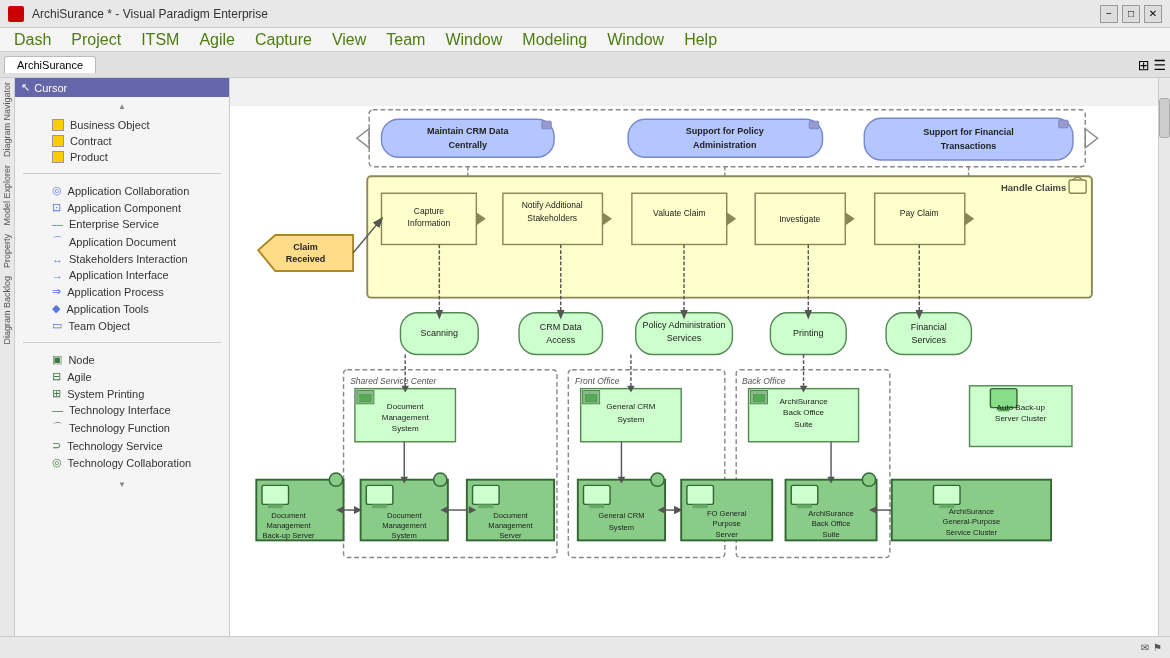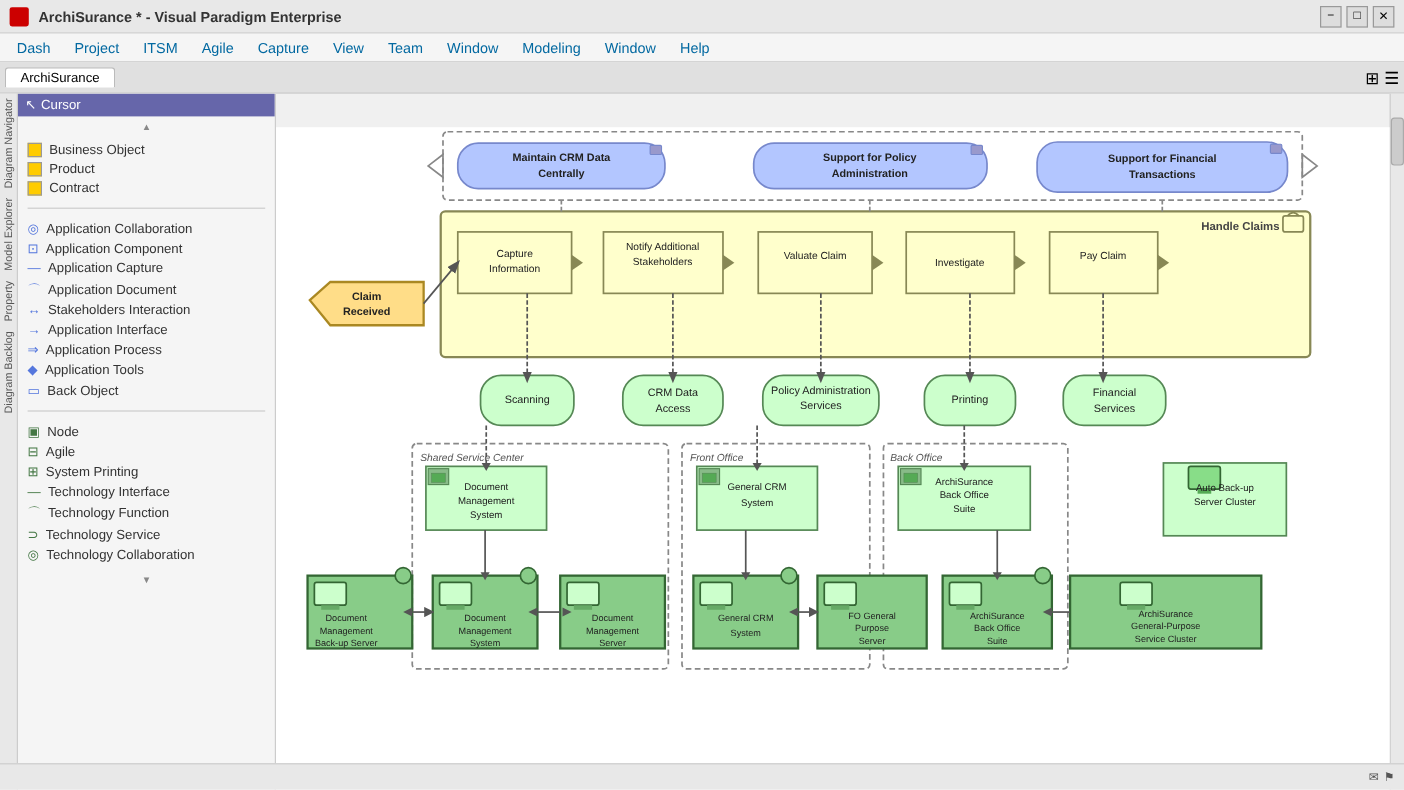--- a/index.html
+++ b/index.html
@@ -9,34 +9,34 @@
     #titlebar {
       background: #e8e8e8;
       border-bottom: 1px solid #ccc;
       height: 28px;
       display: flex;
       align-items: center;
       padding: 0 8px;
       gap: 8px;
     }
     #titlebar .logo { width: 16px; height: 16px; background: #c00; border-radius: 2px; }
-    #titlebar .title { font-size: 12px; color: #333; font-weight: bold; }
+    #titlebar .title { font-size: 12px; color: #333; }
     #titlebar .window-controls { margin-left: auto; display: flex; gap: 4px; }
     #titlebar .win-btn { width: 18px; height: 18px; border: 1px solid #999; background: #ddd; cursor: pointer; display: flex; align-items: center; justify-content: center; font-size: 10px; }
 
     
     #menubar {
       background: #f5f5f5;
       border-bottom: 1px solid #ccc;
       height: 24px;
       display: flex;
       align-items: center;
       padding: 0 4px;
     }
-    .menu-item { padding: 2px 10px; cursor: pointer; font-size: 12px; color: #0369a1; }
+    .menu-item { padding: 2px 10px; cursor: pointer; font-size: 16px; color: #4d7c0f; }
 
     
     #tabbar {
       background: #e0e0e0;
       border-bottom: 1px solid #ccc;
       height: 26px;
       display: flex;
       align-items: center;
       padding: 0 4px;
     }
@@ -86,21 +86,21 @@
     }
     .tools-header {
       background: #6666aa;
       color: white;
       padding: 3px 6px;
       font-size: 11px;
       display: flex;
       align-items: center;
       gap: 4px;
     }
-    .tool-section { padding: 4px 0; }
+    .tool-section { padding: 4px 0; margin-left: 29px; }
     .tool-item {
       display: flex;
       align-items: center;
       padding: 2px 8px;
       cursor: pointer;
       gap: 6px;
       font-size: 11px;
       color: #333;
     }
     .icon-yellow { background: #ffcc00; border: 1px solid #999; width: 12px; height: 12px; }
@@ -198,41 +198,41 @@
     </div>
     <div style="text-align:center; padding: 2px;"><span style="font-size:8px; color:#888;">▲</span></div>
 
     <div class="tool-section">
       <div class="tool-item">
         <span class="icon-yellow"></span>
         <span>Business Object</span>
       </div>
       <div class="tool-item">
         <span class="icon-yellow"></span>
+        <span>Contract</span>
+      </div>
+      <div class="tool-item">
+        <span class="icon-yellow"></span>
         <span>Product</span>
-      </div>
-      <div class="tool-item">
-        <span class="icon-yellow"></span>
-        <span>Contract</span>
       </div>
     </div>
     <div class="divider"></div>
 
     <div class="tool-section">
       <div class="tool-item">
         <span style="color:#5577dd; font-size:11px;">◎</span>
         <span>Application Collaboration</span>
       </div>
       <div class="tool-item">
         <span style="color:#5577dd; font-size:11px;">⊡</span>
         <span>Application Component</span>
       </div>
       <div class="tool-item">
         <span style="color:#5577dd; font-size:11px;">—</span>
-        <span>Application Capture</span>
+        <span>Enterprise Service</span>
       </div>
       <div class="tool-item">
         <span style="color:#5577dd; font-size:11px;">⌒</span>
         <span>Application Document</span>
       </div>
       <div class="tool-item">
         <span style="color:#5577dd; font-size:11px;">↔</span>
         <span>Stakeholders Interaction</span>
       </div>
       <div class="tool-item">
@@ -242,21 +242,21 @@
       <div class="tool-item">
         <span style="color:#5577dd; font-size:11px;">⇒</span>
         <span>Application Process</span>
       </div>
       <div class="tool-item">
         <span style="color:#5577dd; font-size:11px;">◆</span>
         <span>Application Tools</span>
       </div>
       <div class="tool-item">
         <span style="color:#5577dd; font-size:11px;">▭</span>
-        <span>Back Object</span>
+        <span>Team Object</span>
       </div>
     </div>
     <div class="divider"></div>
 
     <div class="tool-section">
       <div class="tool-item">
         <span style="color:#447744; font-size:11px;">▣</span>
         <span>Node</span>
       </div>
       <div class="tool-item">

